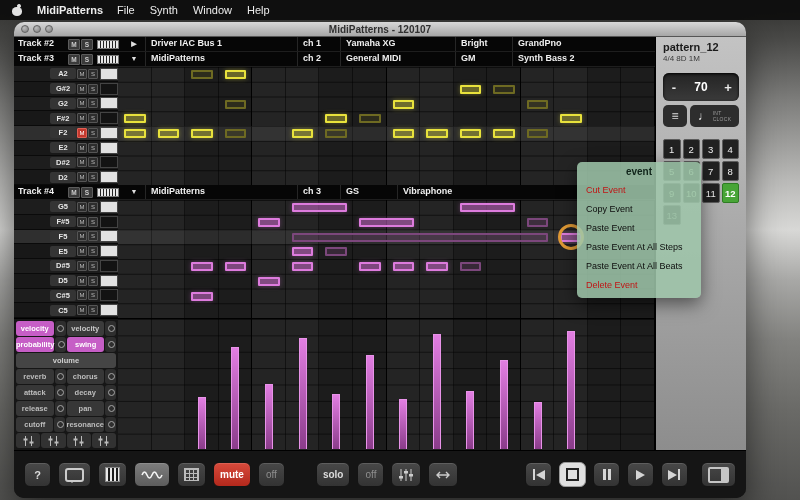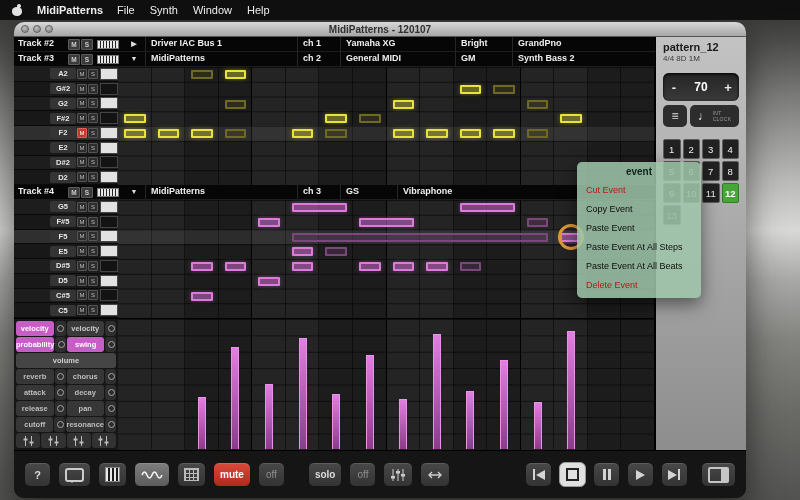--- a/index.html
+++ b/index.html
@@ -81,21 +81,21 @@
   
   .toolbar{height:48px;background:#151515;display:flex;align-items:center;gap:7px;padding:0 10px;
     border-top:1px solid #000;box-sizing:border-box}
   .tb-btn{height:25px;min-width:27px;padding:0 6px;background:linear-gradient(180deg,#484848,#333);
     border:1px solid #141414;border-radius:6px;color:#ddd;display:flex;align-items:center;justify-content:center;
     font-size:11px;font-weight:bold;box-sizing:border-box;box-shadow:inset 0 1px 0 rgba(255,255,255,.12)}
   .tb-btn.lit{background:linear-gradient(180deg,#7e7e7e,#5c5c5c)}
   .tb-btn.mute{background:linear-gradient(180deg,#d84b3c,#b3281c);color:#fff;font-size:10px}
   .tb-btn.dim{color:#8f8f8f;font-weight:normal;font-size:10px}
   .tb-btn.txt{font-size:10px}
-  .gapL{margin-left:16px}
+  .gapL{margin-left:24px}
   .tb-spacer{flex:1}
   .bubble{width:15px;height:10px;border:2px solid #ccc;border-radius:3px;position:relative}
   .bubble::after{content:'';position:absolute;left:2px;bottom:-6px;border:3px solid transparent;border-top-color:#ccc}
   .pkeys{width:13px;height:13px;background:repeating-linear-gradient(90deg,#e8e8e8 0 2px,#1a1a1a 2px 4px);border:1px solid #888}
   .gridico{width:13px;height:11px;border:1px solid #bbb;
     background-image:linear-gradient(#bbb 1px,transparent 1px),linear-gradient(90deg,#bbb 1px,transparent 1px);
     background-size:4px 4px}
   .tp{width:27px;padding:0}
   .tri{width:0;height:0;border-top:5px solid transparent;border-bottom:5px solid transparent;border-left:9px solid #d5d5d5}
   .tri.l{border-left:none;border-right:9px solid #d5d5d5}

